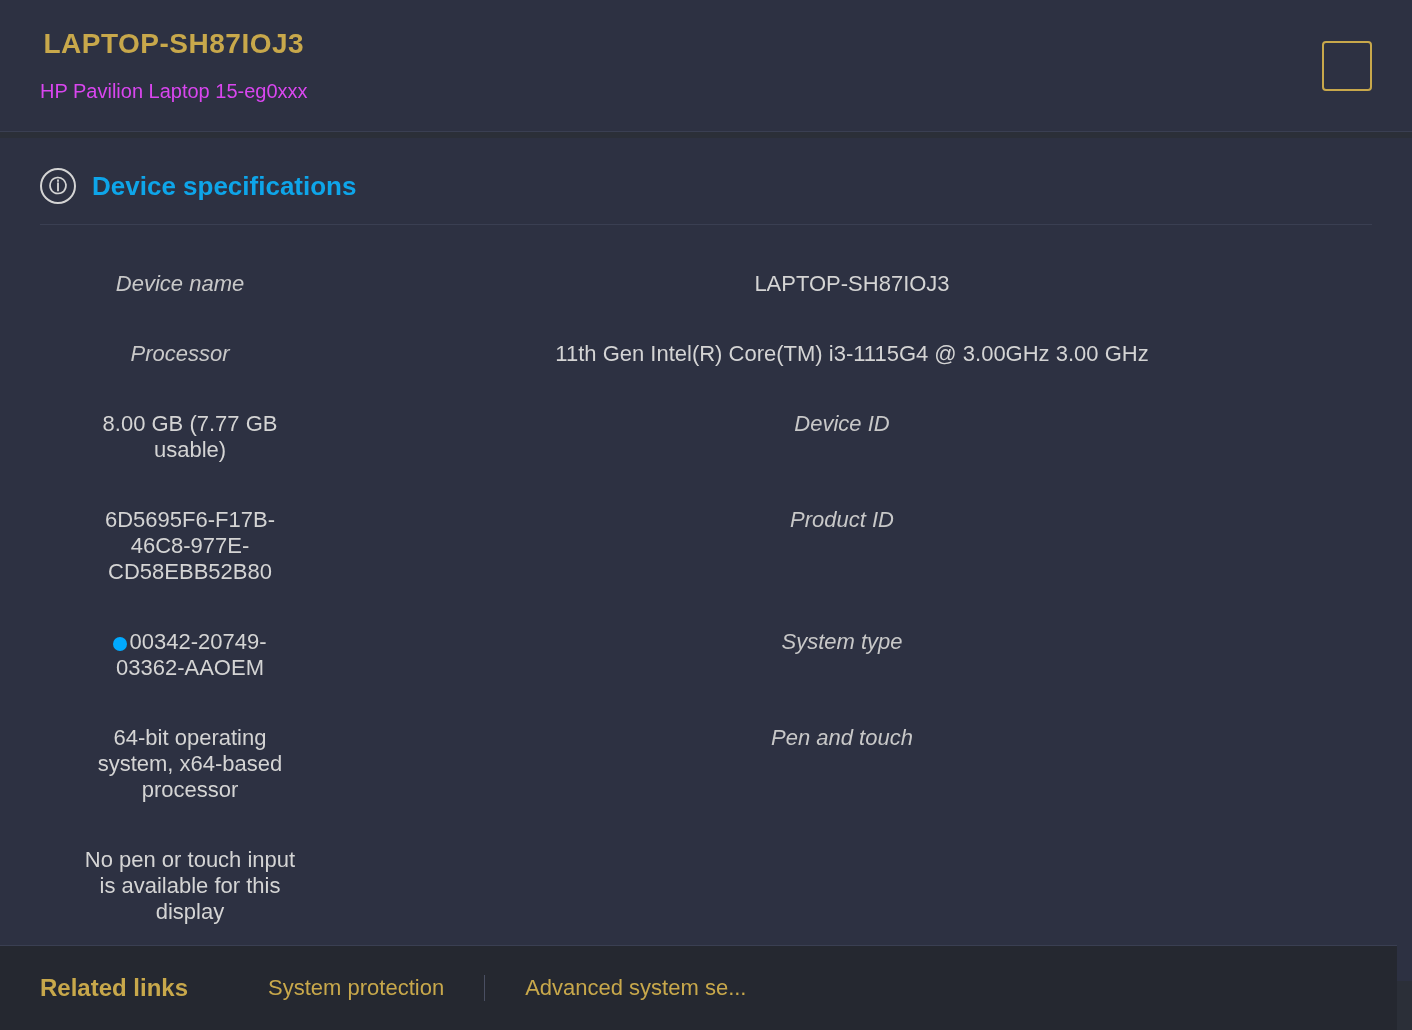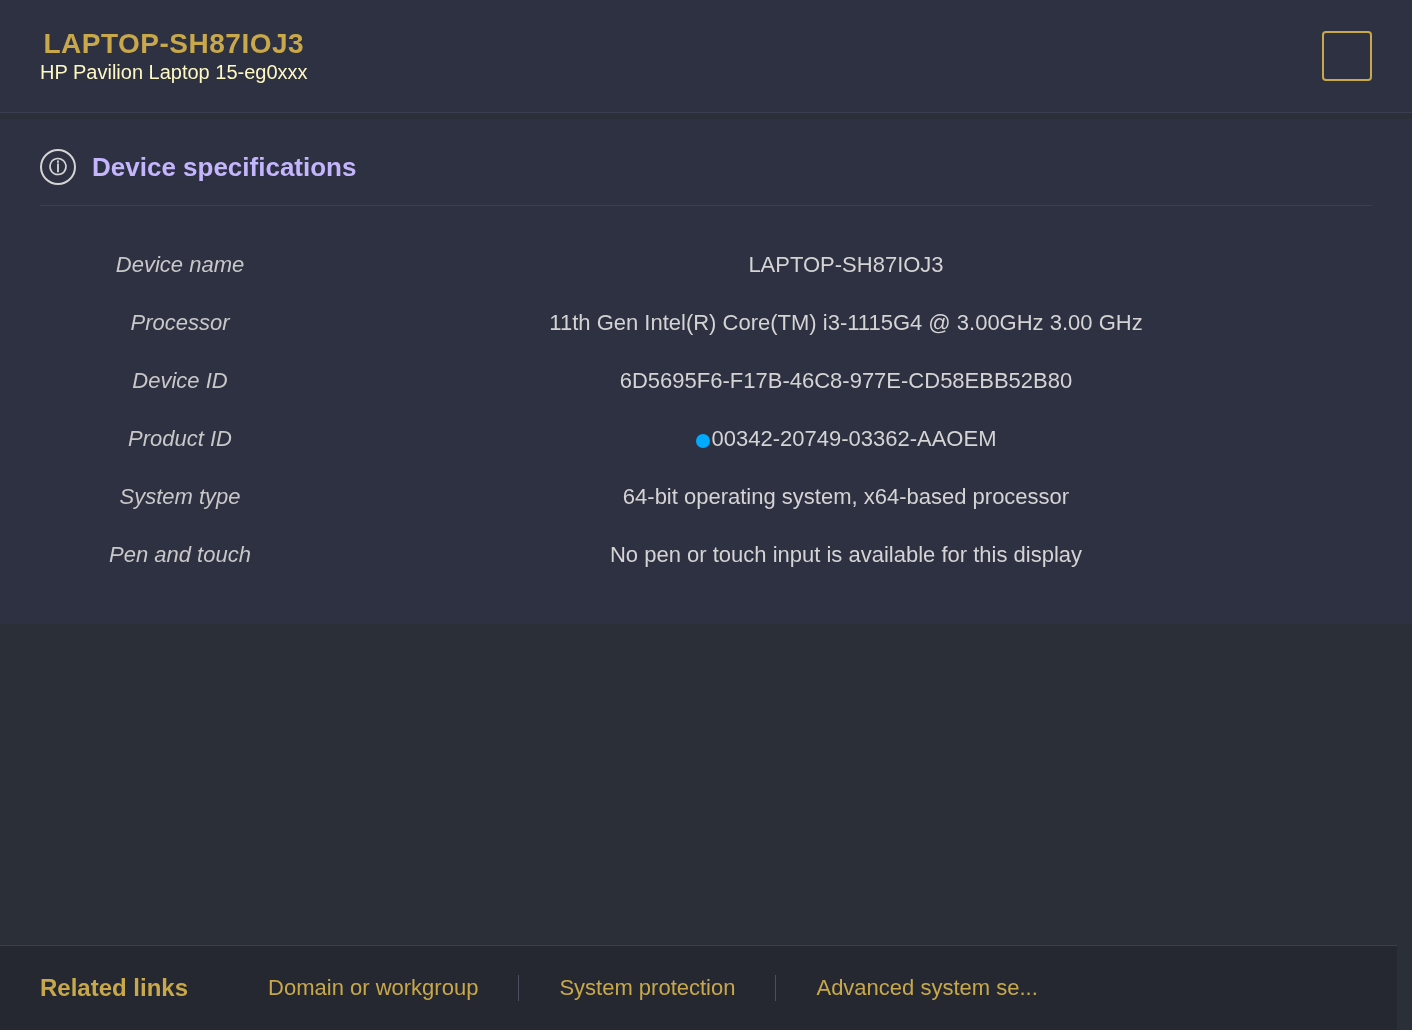--- a/index.html
+++ b/index.html
@@ -27,24 +27,24 @@
     }
 
     .header-title {
       color: #c8a84b;
       font-size: 28px;
       font-weight: 600;
       letter-spacing: 0.5px;
     }
 
     .header-subtitle {
-      color: #fef9c3;
+      color: #d946ef;
       font-size: 20px;
       font-weight: 400;
-      margin-top: 1px;
+      margin-top: 20px;
     }
 
     .header-button {
       width: 50px;
       height: 50px;
       border: 2px solid #c8a84b;
       border-radius: 4px;
       background: transparent;
       cursor: pointer;
     }
@@ -72,29 +72,29 @@
       display: flex;
       align-items: center;
       justify-content: center;
       color: #d4d4d4;
       font-size: 18px;
       font-weight: bold;
       flex-shrink: 0;
     }
 
     .section-title {
-      color: #c4b5fd;
+      color: #0ea5e9;
       font-size: 26px;
       font-weight: 600;
     }
 
     .specs-grid {
       display: grid;
       grid-template-columns: 240px 1fr;
-      gap: 0;
+      gap: 12px;
       padding-left: 20px;
     }
 
     .spec-label {
       color: #c8c8c8;
       font-size: 22px;
       font-weight: 500;
       padding: 16px 0;
       font-style: italic;
     }
@@ -167,31 +167,31 @@
   <div class="section-header">
     <div class="info-icon">ⓘ</div>
     <div class="section-title">Device specifications</div>
   </div>
 
   <div class="specs-grid" id="specs-grid">
   <div class="spec-label">Device name</div>
       <div class="spec-value">LAPTOP-SH87IOJ3</div>
       <div class="spec-label">Processor</div>
       <div class="spec-value">11th Gen Intel(R) Core(TM) i3-1115G4 @ 3.00GHz   3.00 GHz</div>
+      <div class="spec-value">8.00 GB (7.77 GB usable)</div>
       <div class="spec-label">Device ID</div>
       <div class="spec-value">6D5695F6-F17B-46C8-977E-CD58EBB52B80</div>
       <div class="spec-label">Product ID</div>
       <div class="spec-value"><span class="cursor-indicator"></span>00342-20749-03362-AAOEM</div>
       <div class="spec-label">System type</div>
       <div class="spec-value">64-bit operating system, x64-based processor</div>
       <div class="spec-label">Pen and touch</div>
       <div class="spec-value">No pen or touch input is available for this display</div>
     </div>
 </div>
 
 <div class="related-links-section">
   <div class="related-links-label">Related links</div>
   <div id="related-links-container" style="display:flex; align-items:center;">
-  <div class="related-link">Domain or workgroup</div>
       <div class="related-link">System protection</div>
       <div class="related-link">Advanced system se...</div>
     </div>
 </div>
 
 </body></html>

